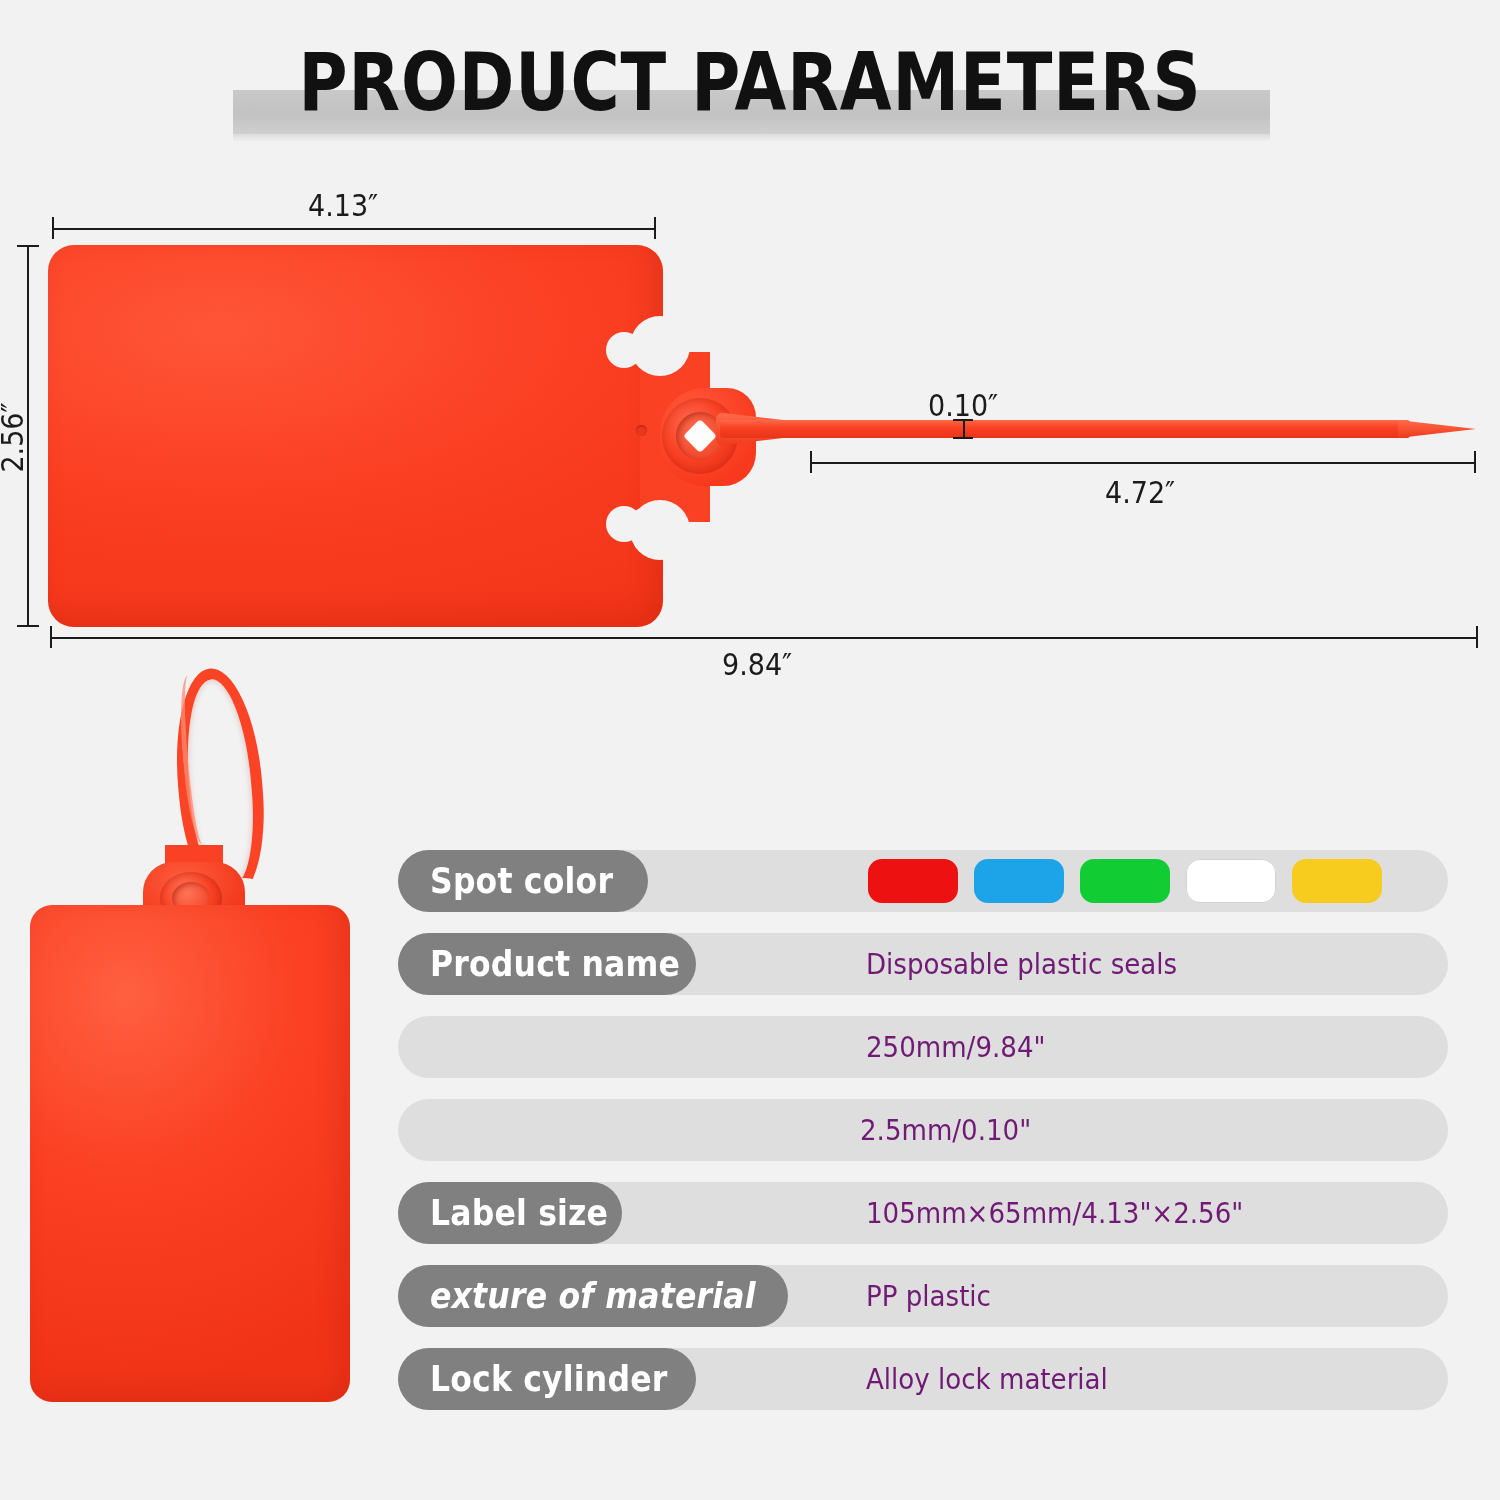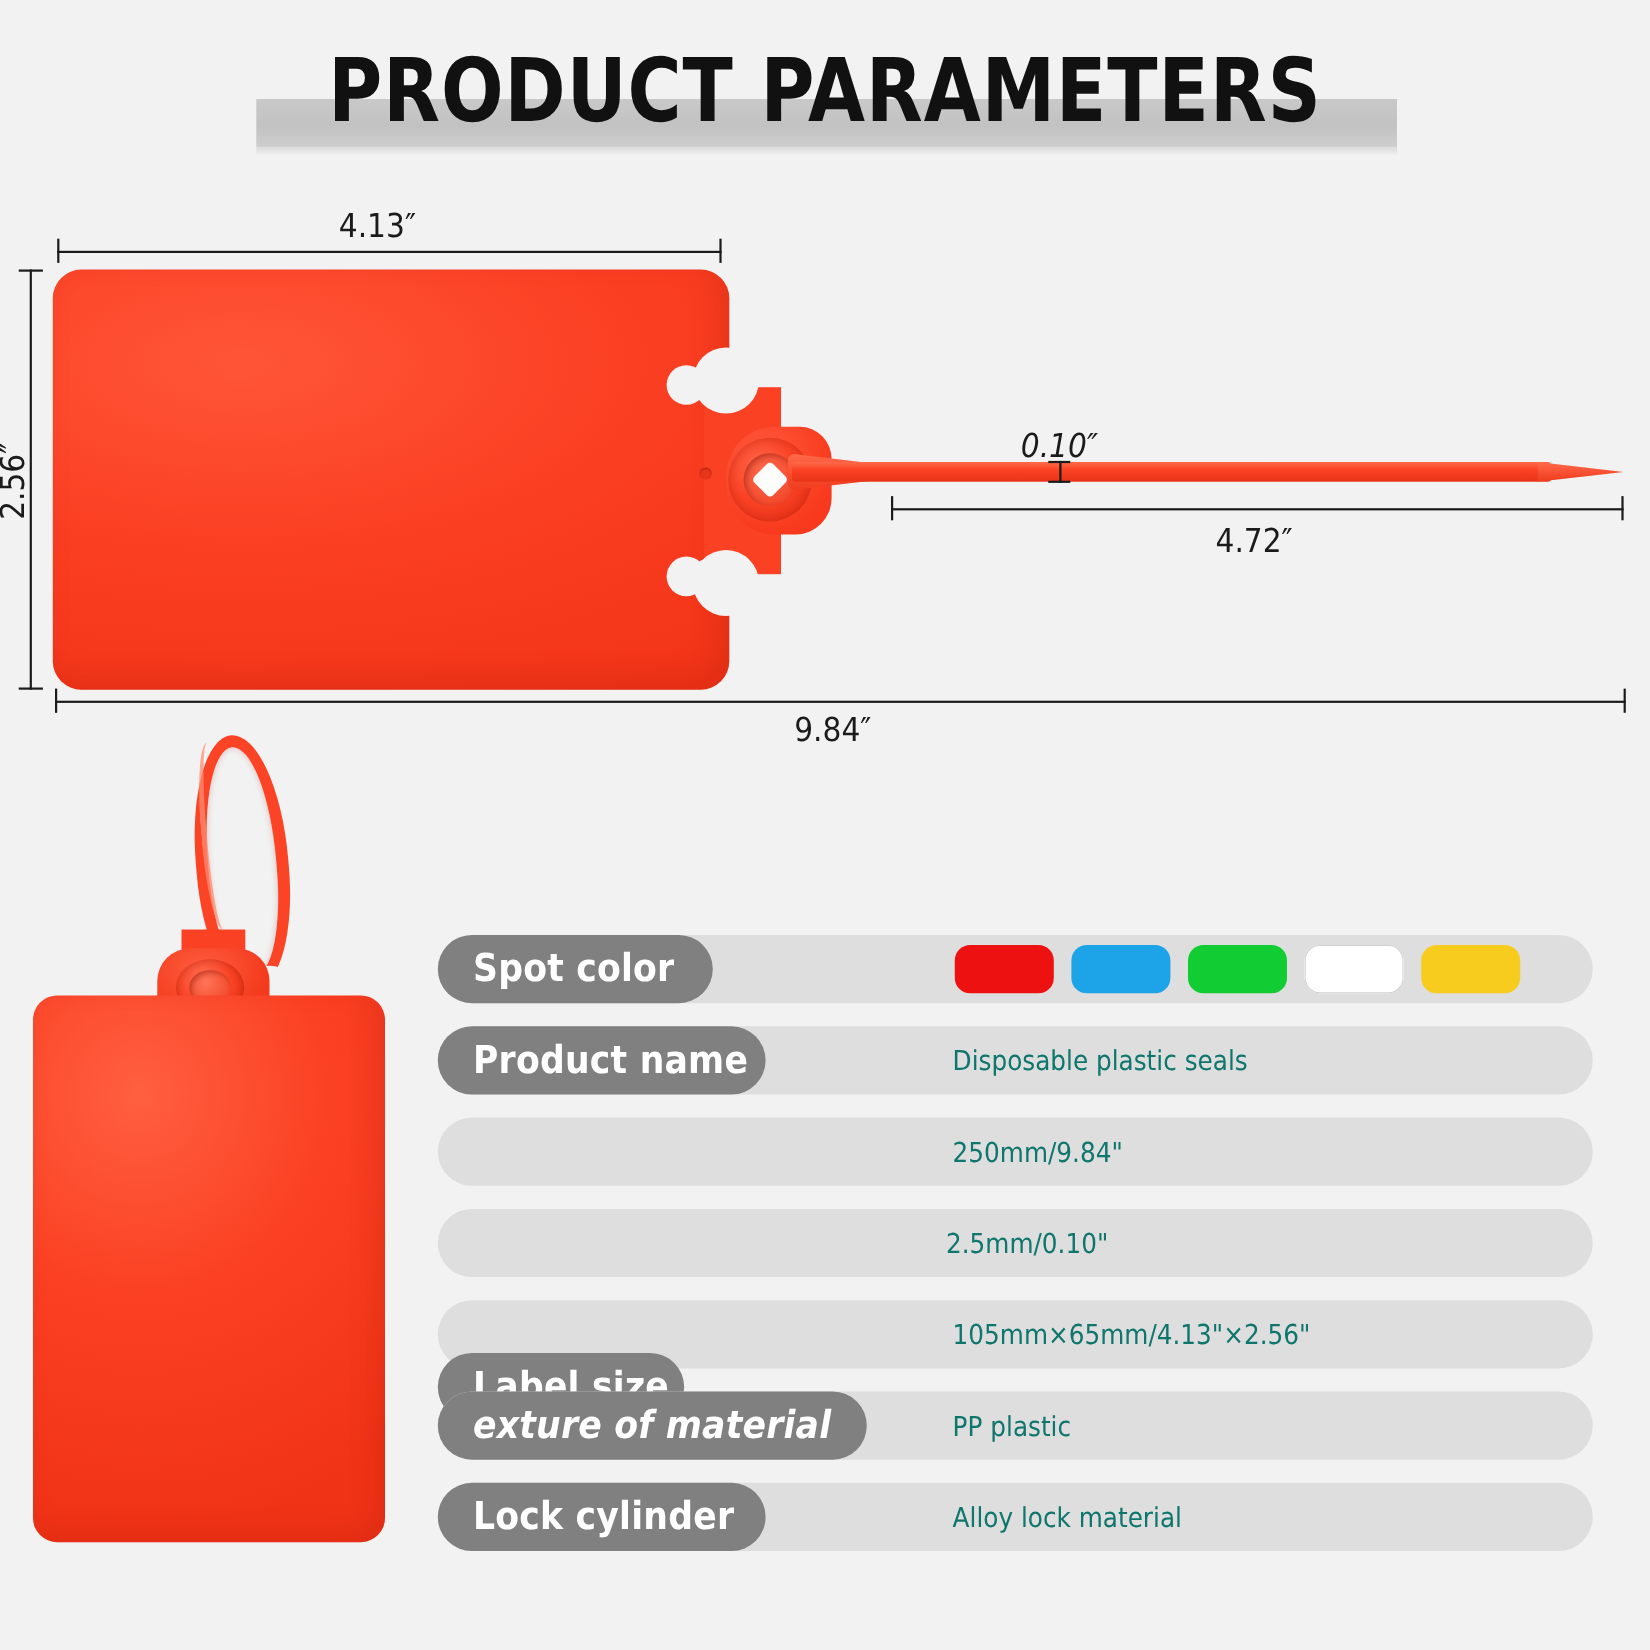--- a/index.html
+++ b/index.html
@@ -173,21 +173,21 @@
     text-align:right;
   }
   .key-pill span{
     font-family:"Liberation Sans Narrow","DejaVu Sans Condensed","Liberation Sans",sans-serif;
     font-weight:bold;font-size:35px;color:#fff;white-space:nowrap;
     letter-spacing:.2px;
   }
   .value-text{
     position:absolute;top:0;height:62px;display:flex;align-items:center;
     font-family:"Liberation Sans Narrow","DejaVu Sans Condensed","Liberation Sans",sans-serif;
-    font-size:25px;color:#0f766e;white-space:nowrap;
+    font-size:29px;color:#701a75;white-space:nowrap;
   }
   .swatches{position:absolute;top:9px;height:44px;display:flex;gap:16px;}
   .swatch{width:90px;height:44px;border-radius:14px;}
   .swatch.white{box-shadow:inset 0 0 0 1px #d2d2d2;}
 </style>
 </head>
 <body>
 
 <div class="stage">
 
@@ -212,21 +212,21 @@
   <div class="dimline dim-h" style="left:52px;top:228px;width:604px;"></div>
   <div class="tick-v" style="left:52px;top:217px;"></div>
   <div class="tick-v" style="left:654px;top:217px;"></div>
   <div class="dim-label" style="left:308px;top:188px;text-align:right;">4.13″</div>
 
   <div class="dimline dim-v" style="left:27px;top:245px;height:382px;"></div>
   <div class="tick-h" style="left:17px;top:245px;"></div>
   <div class="tick-h" style="left:17px;top:625px;"></div>
   <div class="dim-label" style="left:-38px;top:420px;width:100px;text-align:center;transform:rotate(-90deg);">2.56″</div>
 
-  <div class="dim-label" style="left:928px;top:388px;font-style:italic;">0.10″</div>
+  <div class="dim-label" style="left:928px;top:388px;">0.10″</div>
   <div class="dimline dim-v" style="left:963px;top:419px;height:20px;"></div>
   <div class="tick-h" style="left:953px;top:419px;width:20px;"></div>
   <div class="tick-h" style="left:953px;top:437px;width:20px;"></div>
 
   <div class="dimline dim-h" style="left:810px;top:462px;width:666px;"></div>
   <div class="tick-v" style="left:810px;top:451px;"></div>
   <div class="tick-v" style="left:1474px;top:451px;"></div>
   <div class="dim-label" style="left:1105px;top:475px;">4.72″</div>
 
   <div class="dimline dim-h" style="left:50px;top:637px;width:1428px;"></div>
@@ -270,21 +270,21 @@
         <div class="value-bar"></div>
         <div class="value-text" style="left: 468px;">250mm/9.84"</div>
       </div>
       <div class="spec-row">
         <div class="value-bar"></div>
         <div class="value-text" style="left: 462px;">2.5mm/0.10"</div>
       </div>
       <div class="spec-row">
         <div class="value-bar"></div>
         <div class="value-text" style="left: 468px;">105mm×65mm/4.13"×2.56"</div>
-        <div class="key-pill" style="width: 224px; margin-top: 48px;">
+        <div class="key-pill" style="width: 224px;">
           <span>Label size</span>
         </div>
       </div>
       <div class="spec-row">
         <div class="value-bar"></div>
         <div class="value-text" style="left: 468px;">PP plastic</div>
         <div class="key-pill" style="width: 390px; font-style: italic;">
           <span>exture of material</span>
         </div>
       </div>

